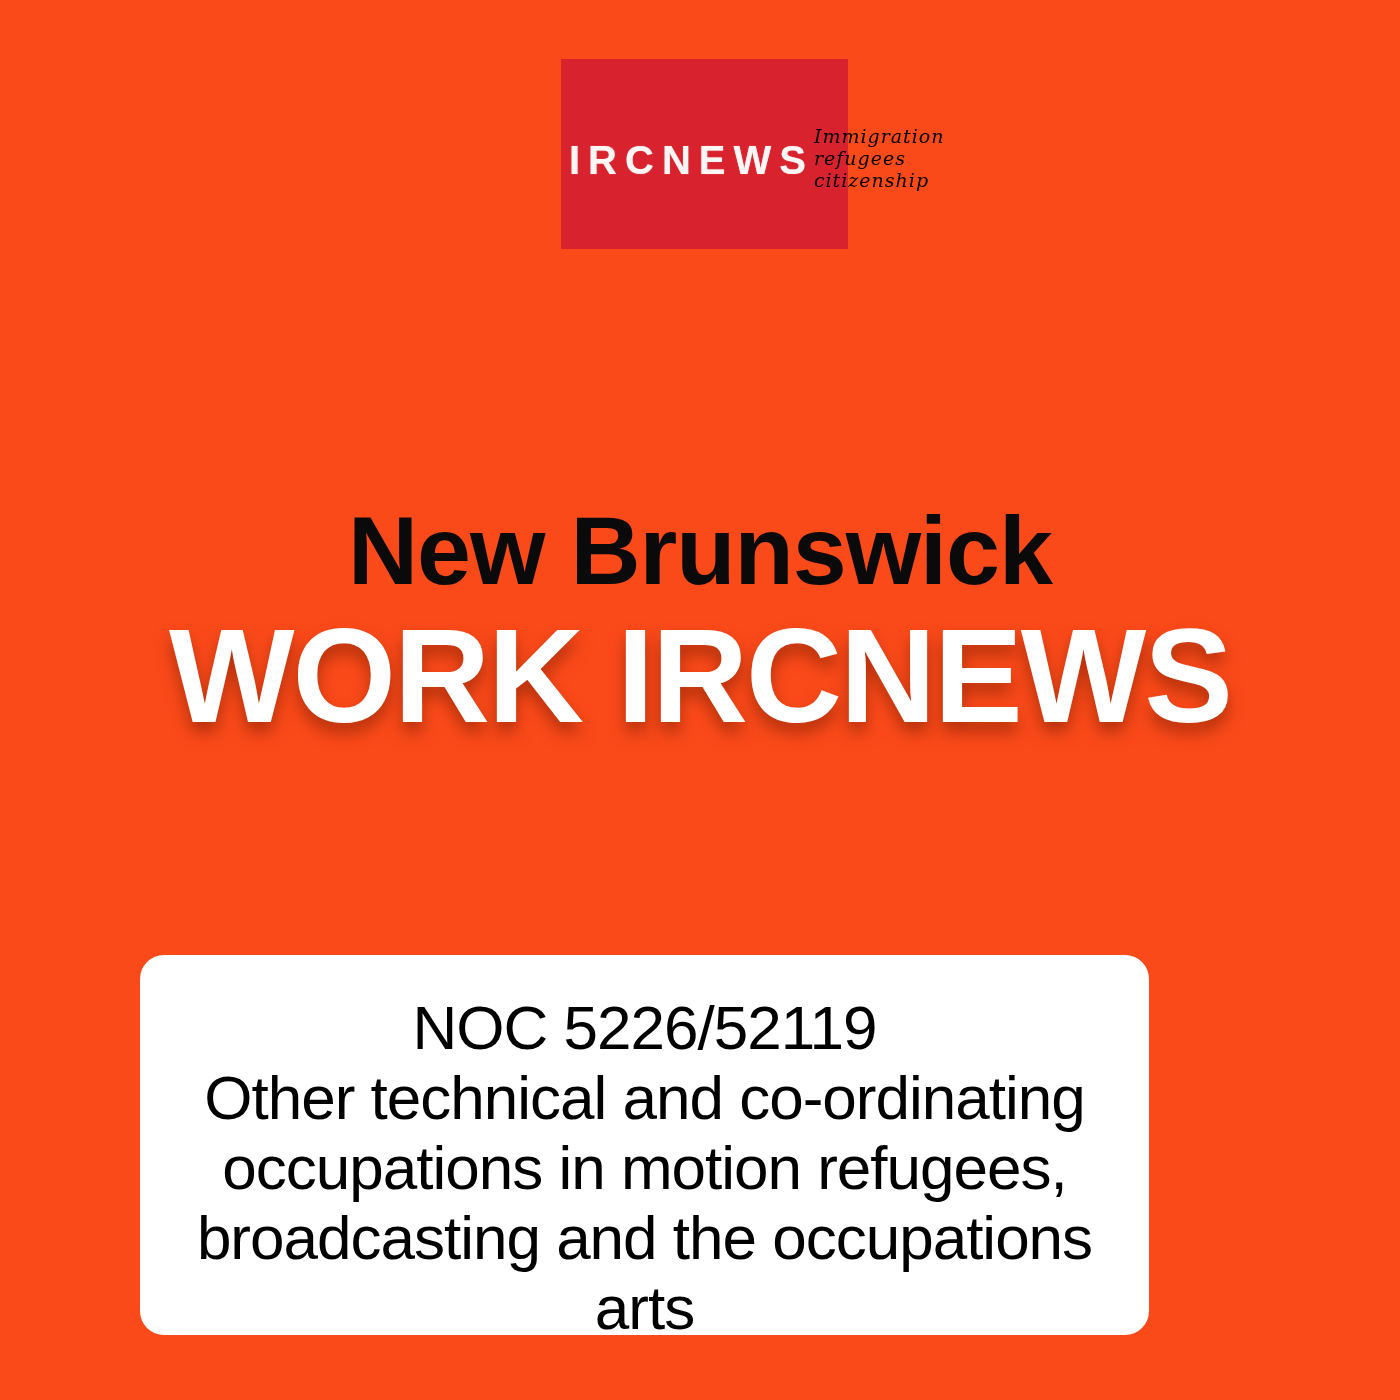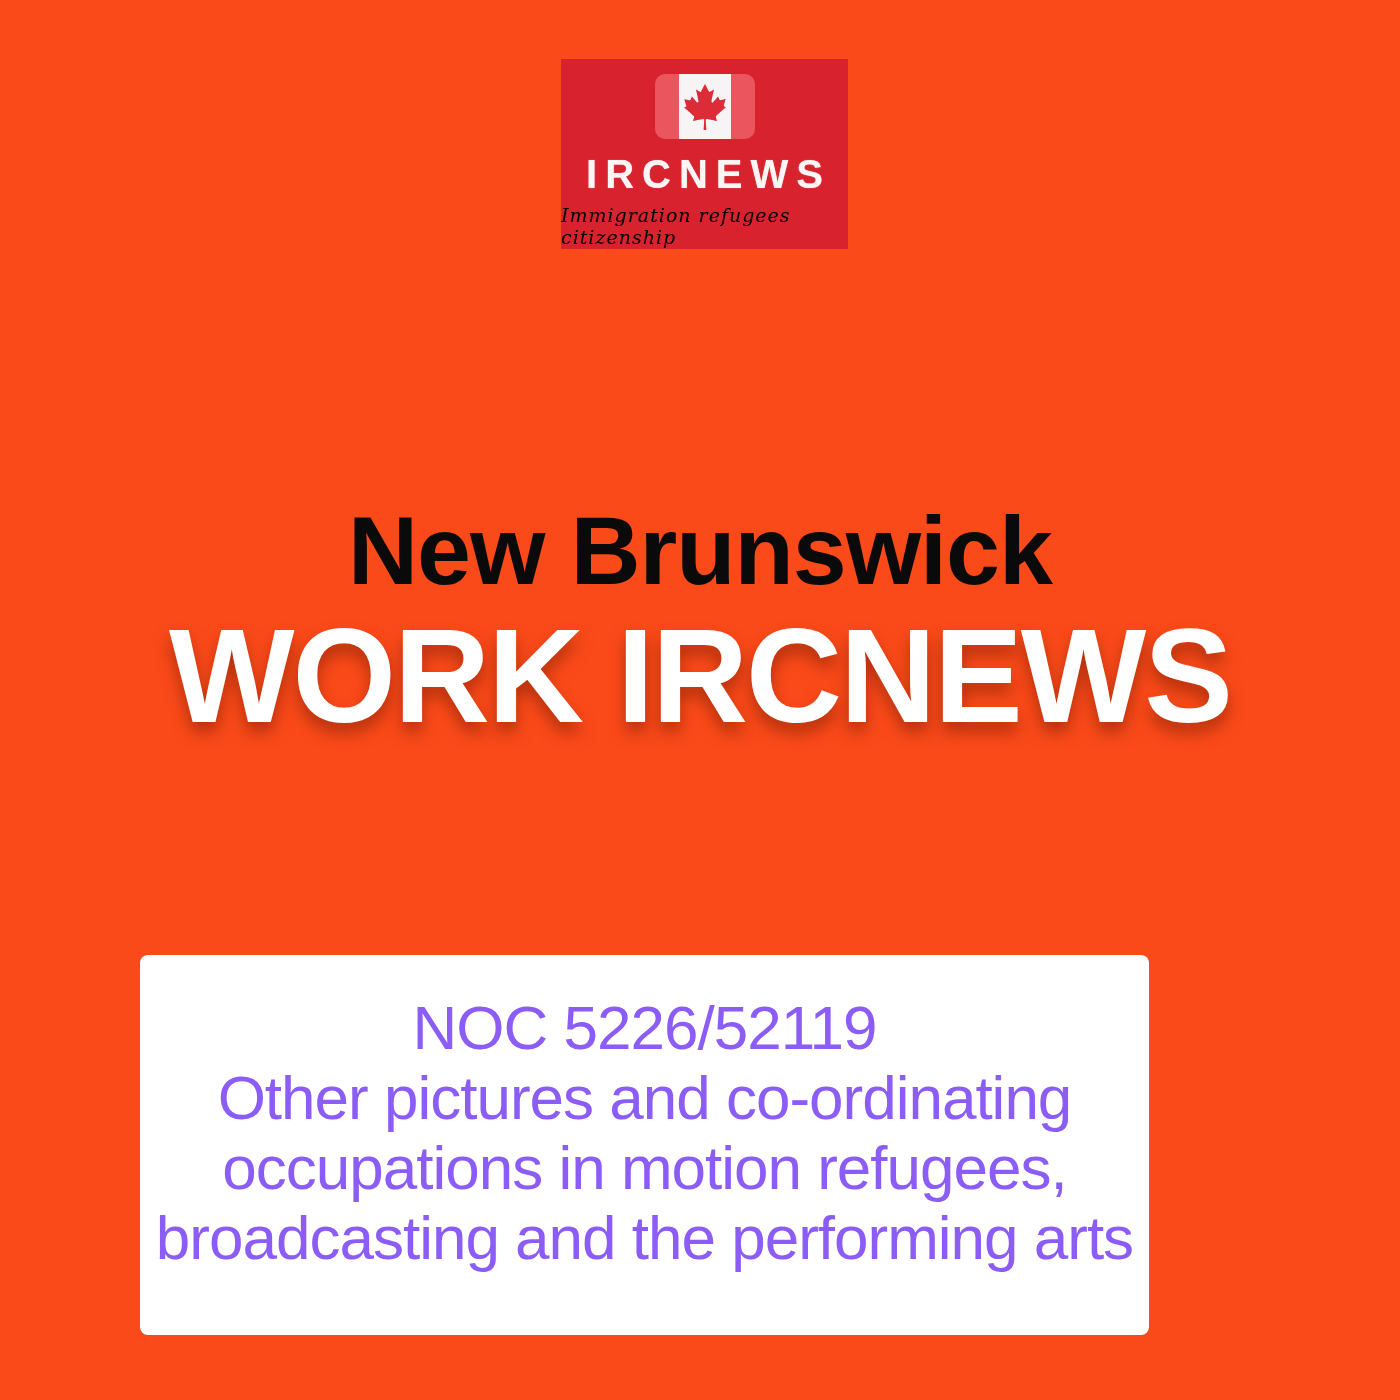--- a/index.html
+++ b/index.html
@@ -12,21 +12,21 @@
     font-family: "Liberation Sans", sans-serif;
   }
 
   
   .logo {
     position: absolute;
     left: 561px; top: 59px;
     width: 287px; height: 190px;
     background: #D8232F;
     display: flex;
-    flex-direction: column;
+    flex-direction: row;
     align-items: center;
     box-sizing: border-box;
   }
   .flag {
     position: relative;
     margin-top: 15px;
     width: 100px; height: 65px;
     border-radius: 10px;
     overflow: hidden;
     background: linear-gradient(90deg,
@@ -81,23 +81,23 @@
   }
 
   
   .card {
     position: absolute;
     left: 140px; top: 955px;
     width: 1009px; height: 380px;
     box-sizing: border-box;
     padding-top: 38px;
     background: #FFFFFF;
-    border-radius: 8px;
+    border-radius: 24px;
     text-align: center;
-    color: #8b5cf6;
+    color: #000000;
     font-size: 62px;
     line-height: 70px;
     letter-spacing: -1px;
   }
 </style>
 </head>
 <body>
 
 <div class="canvas">
 
@@ -113,18 +113,18 @@
 
   <div class="titles">
     <div class="subtitle">New Brunswick</div>
     <div class="main-title">
       <div>WORK IRCNEWS</div>
     </div>
   </div>
 
   <div class="card">
     <div>NOC 5226/52119</div>
-    <div>Other pictures and co-ordinating</div>
+    <div>Other technical and co-ordinating</div>
     <div>occupations in motion refugees,</div>
-    <div>broadcasting and the performing arts</div>
+    <div>broadcasting and the occupations arts</div>
   </div>
 
 </div>
 
 </body></html>

